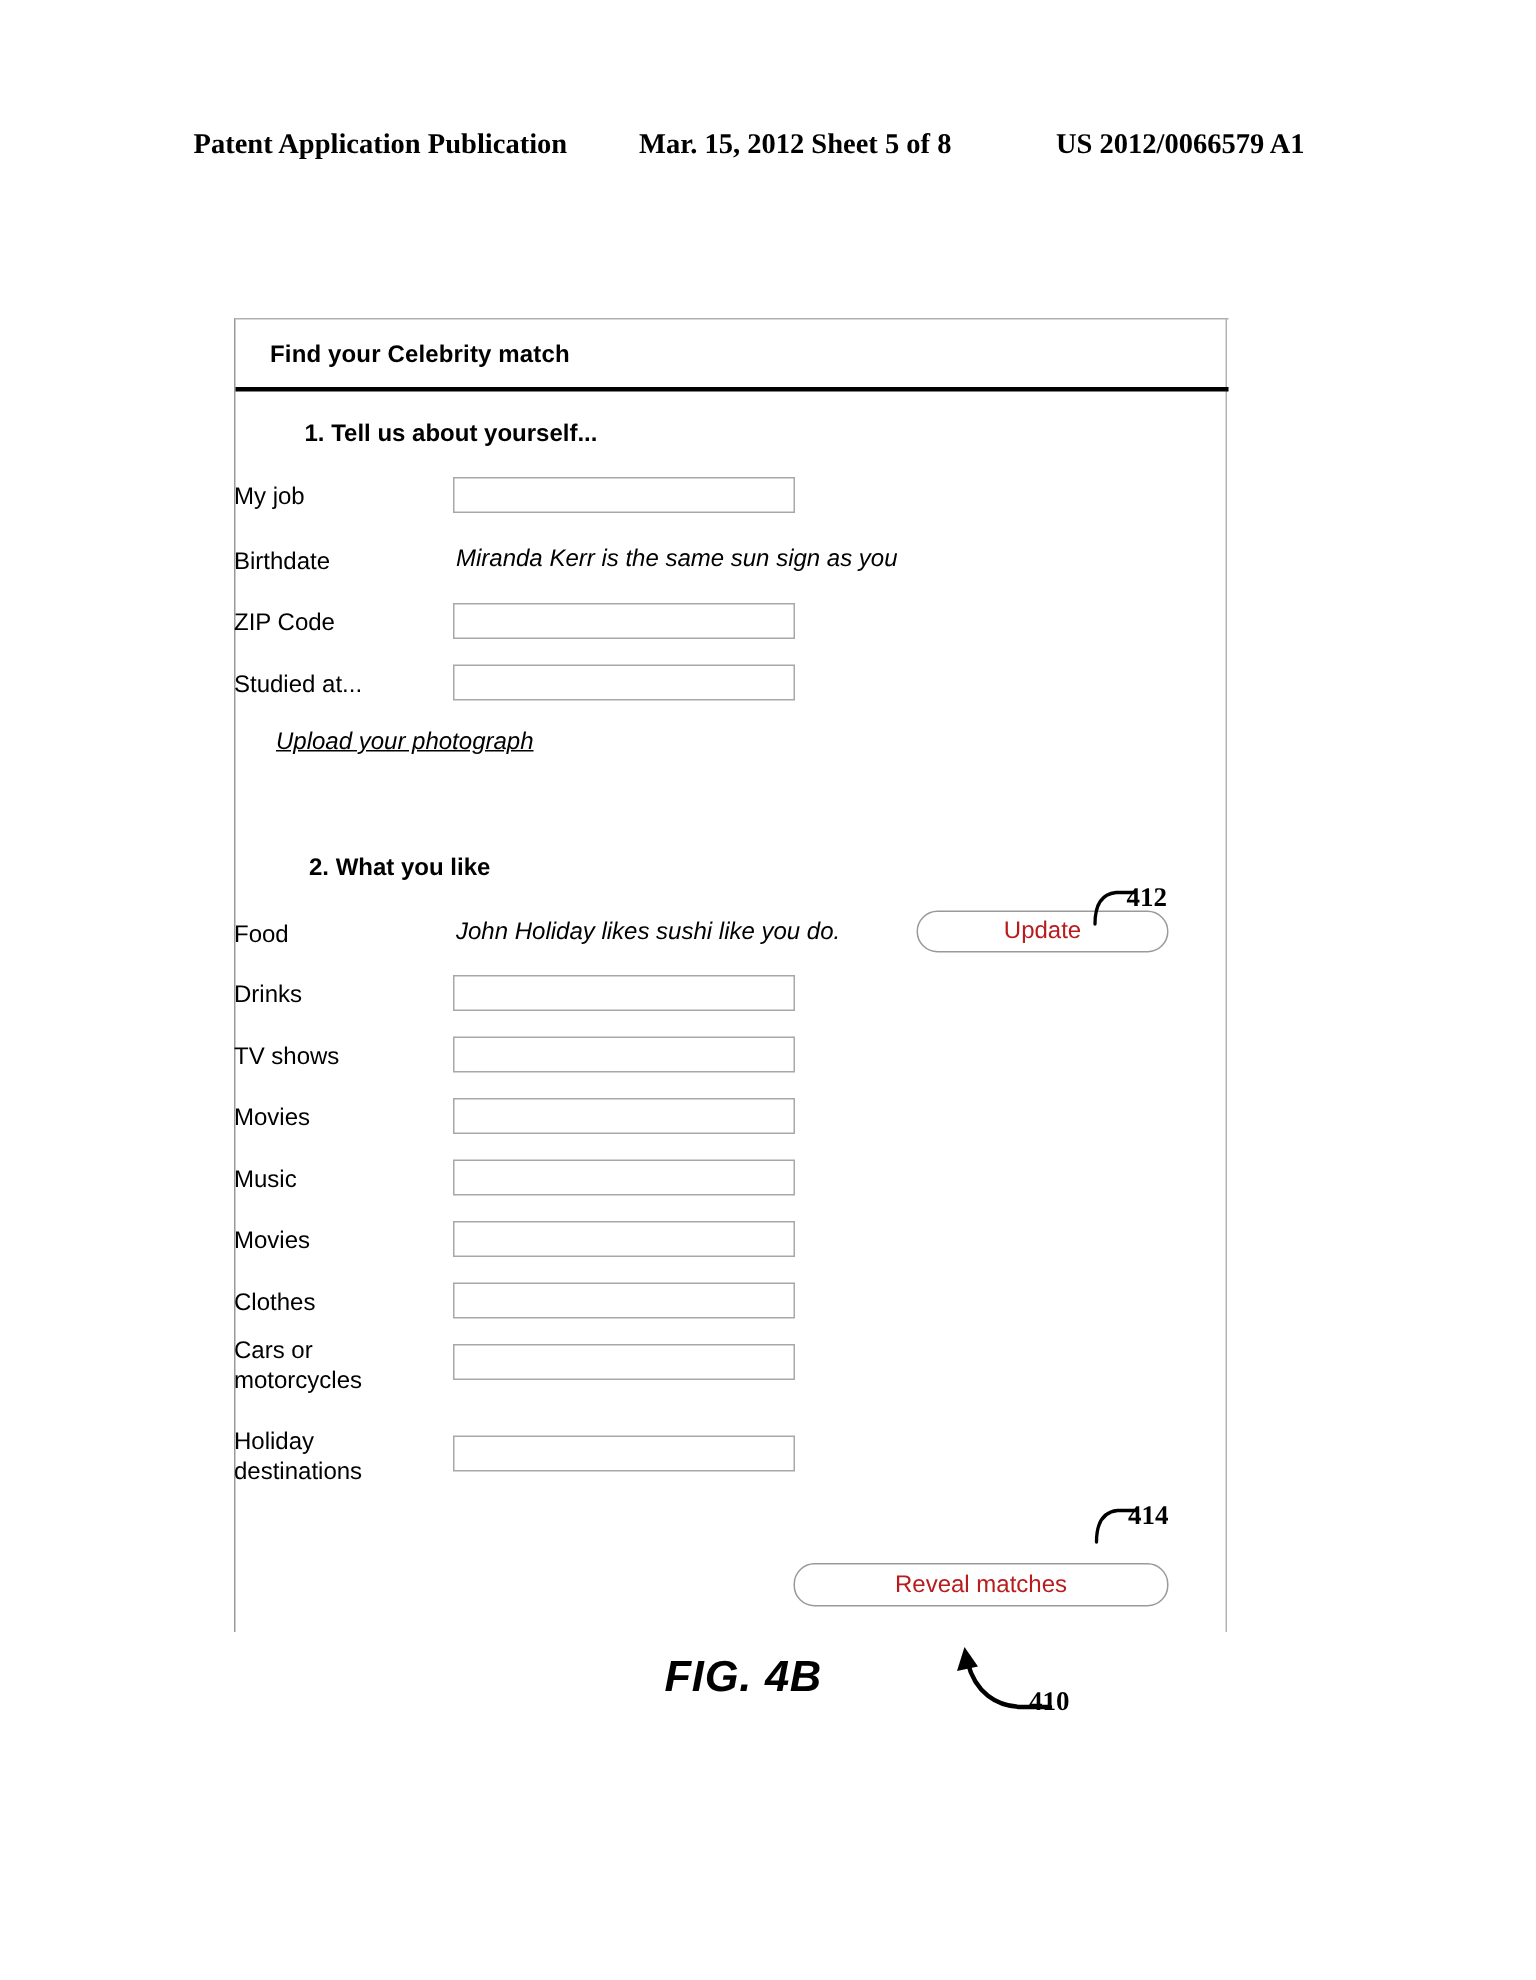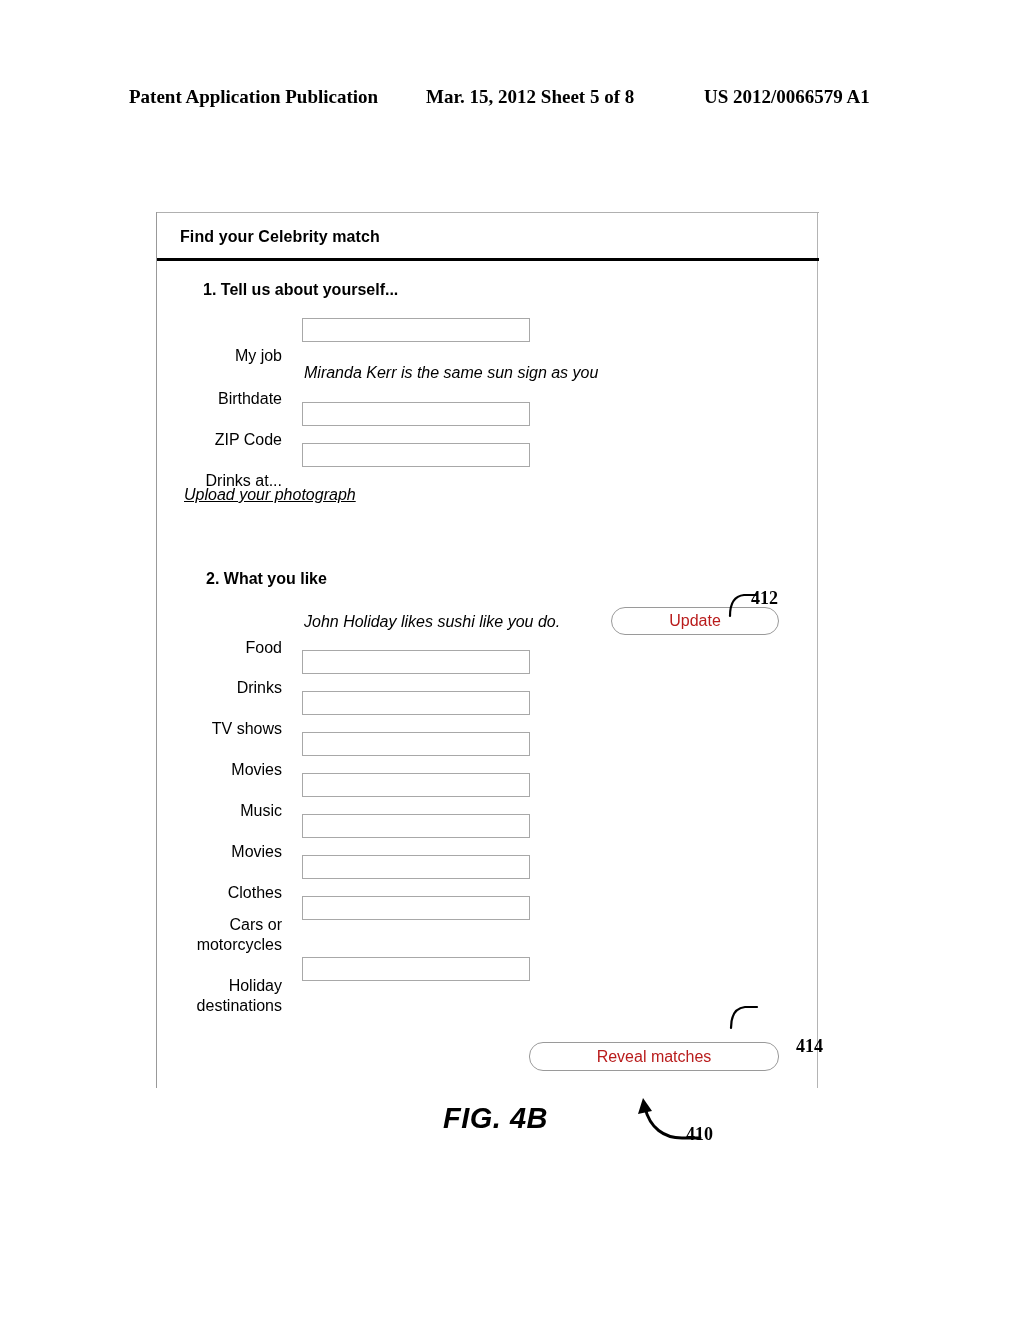--- a/index.html
+++ b/index.html
@@ -85,25 +85,23 @@
     position: absolute;
     left: 156px;
     width: 700px;
     height: 30px;
   }
   .row-label {
     position: absolute;
     left: 0px;
     width: 126px;
     top: 4px;
-    text-align: right;
     font-size: 16px;
     line-height: 19px;
     white-space: nowrap;
-    margin-top: 24px;
   }
   .row-label.two-line {
     top: -5px;
     white-space: normal;
     line-height: 20px;
   }
   .row-input {
     position: absolute;
     left: 146px;
     top: 0px;
@@ -163,21 +161,21 @@
 
   
   .callout-num {
     position: absolute;
     font-family: "Liberation Serif", serif;
     font-weight: bold;
     font-size: 18px;
     white-space: nowrap;
   }
   #callout-412 { left: 751px; top: 588px; }
-  #callout-414 { left: 796px; top: 1000px; margin-top: 36px; }
+  #callout-414 { left: 752px; top: 1000px; }
   #callout-410 { left: 686px; top: 1124px; }
 
   .leader-svg {
     position: absolute;
     overflow: visible;
   }
   #leader-412 { left: 728px; top: 592px; width: 30px; height: 26px; }
   #leader-414 { left: 729px; top: 1004px; width: 30px; height: 26px; }
   #leader-410 { left: 636px; top: 1096px; width: 70px; height: 50px; }
 
@@ -221,21 +219,21 @@
   <div class="row-label">Birthdate</div>
   <div class="row-text">Miranda Kerr is the same sun sign as you</div>
 </div>
 
 <div class="form-row" style="top:402px;">
   <div class="row-label">ZIP Code</div>
   <div class="row-input"></div>
 </div>
 
 <div class="form-row" style="top:443px;">
-  <div class="row-label">Drinks at...</div>
+  <div class="row-label">Studied at...</div>
   <div class="row-input"></div>
 </div>
 
 <a class="upload-link" href="#">Upload your photograph</a>
 
 <div class="section-heading" id="sec2-heading">2. What you like</div>
 
 <div class="form-row" style="top:610px;">
   <div class="row-label">Food</div>
   <div class="row-text">John Holiday likes sushi like you do.</div>

